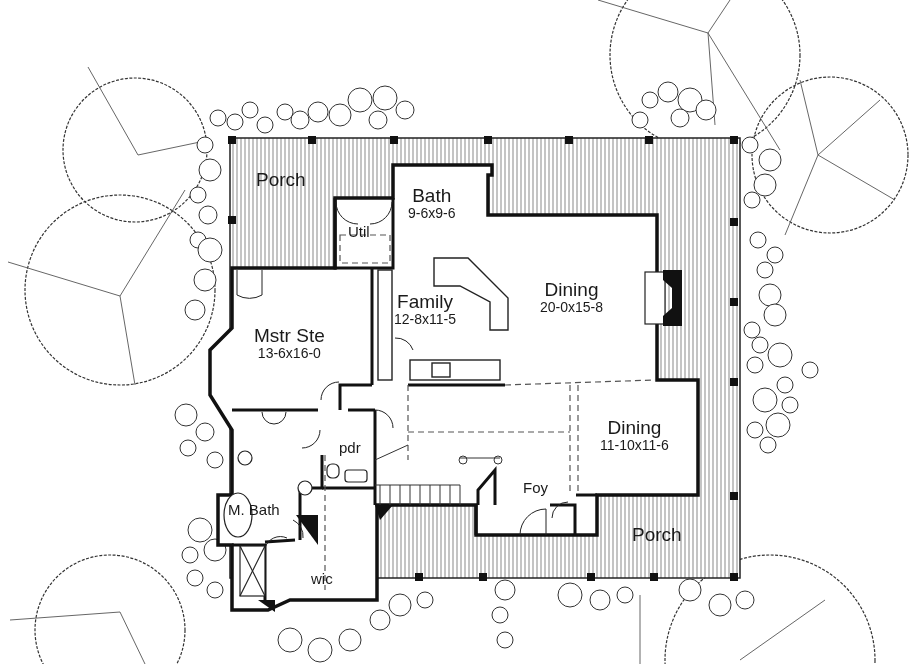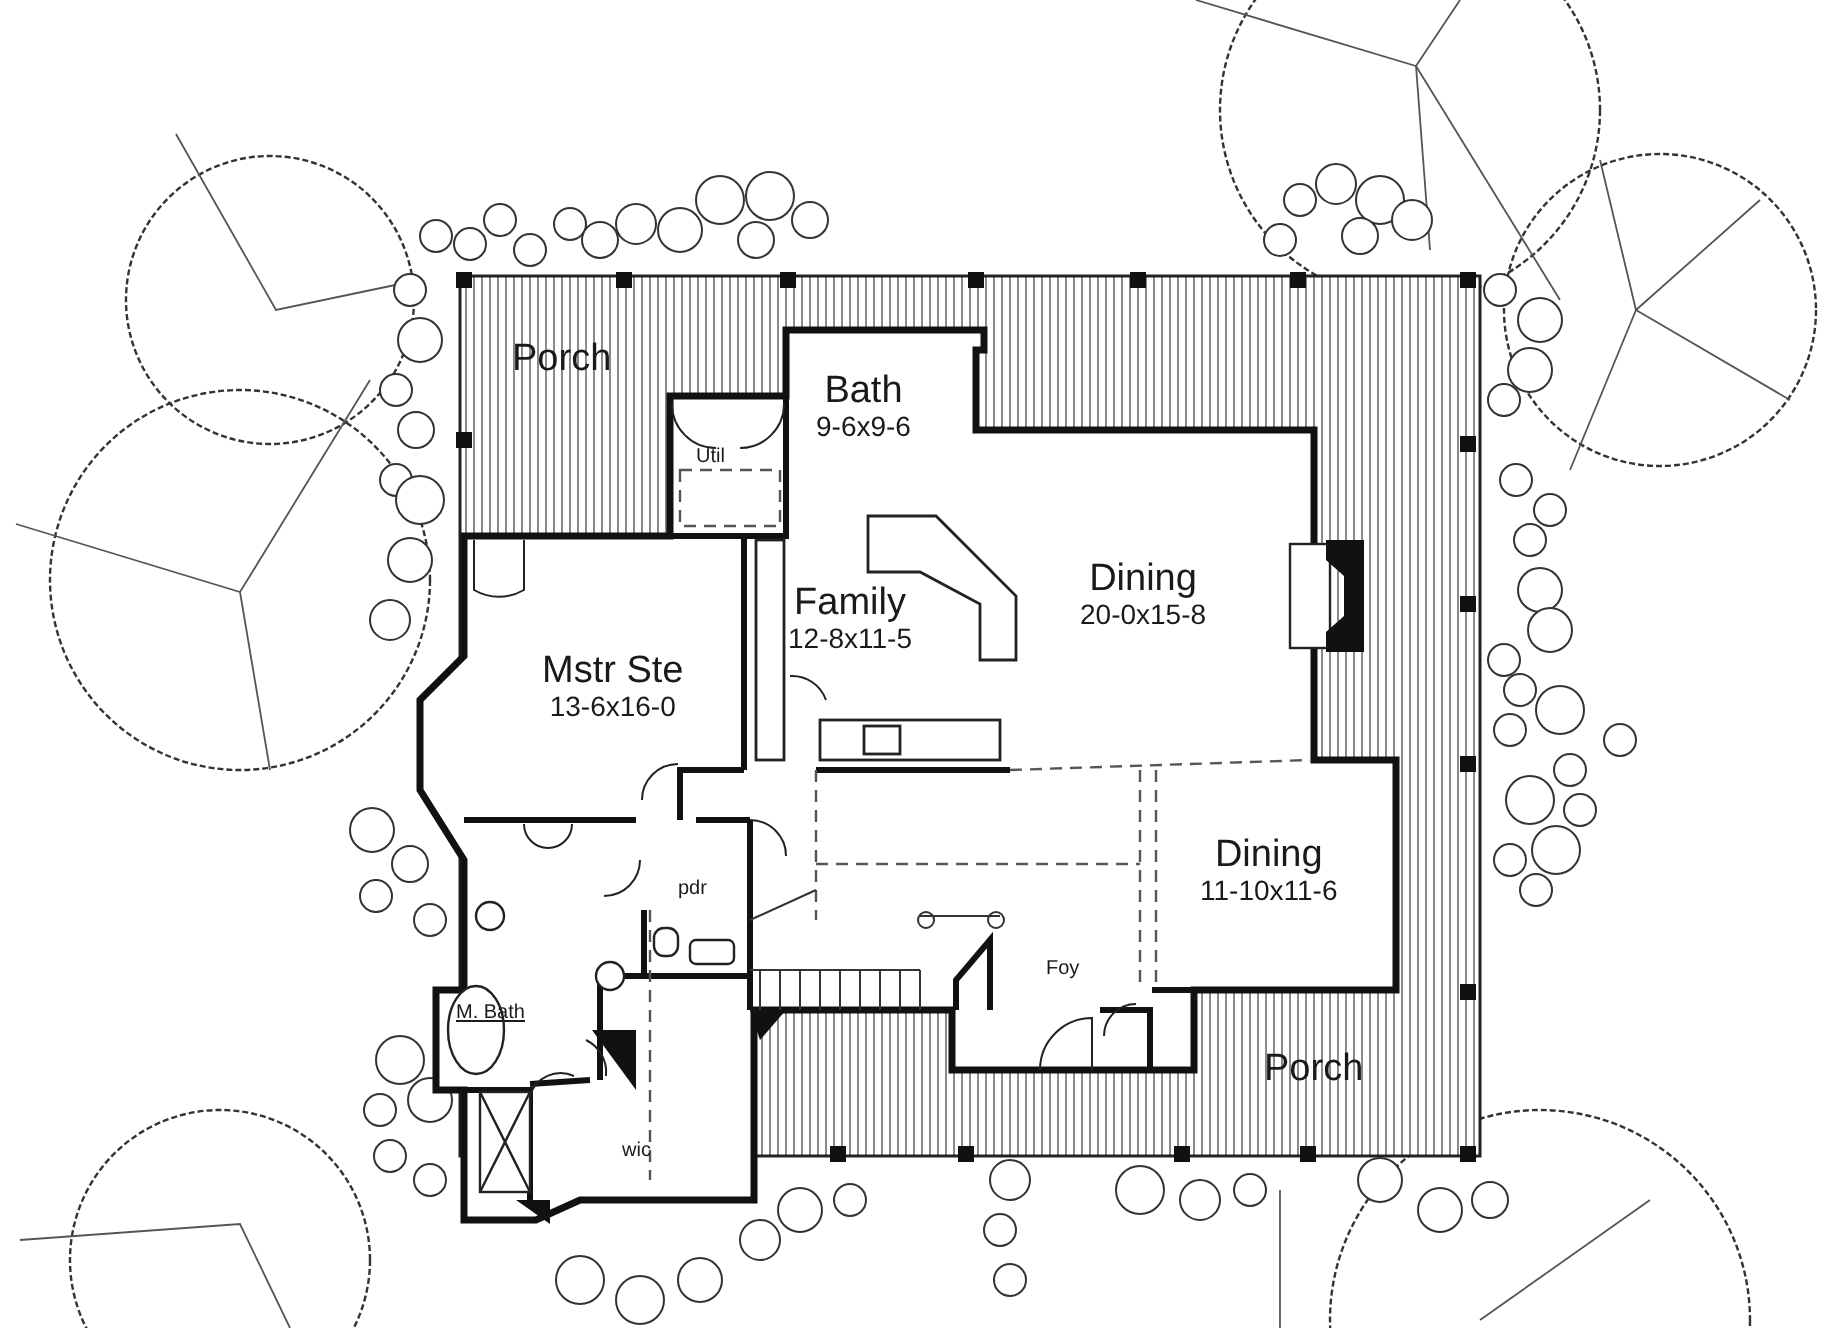--- a/index.html
+++ b/index.html
@@ -1,21 +1,21 @@
 <!DOCTYPE html>
 <html><head>
   <meta charset="utf-8">
   <style>
     html, body { margin: 0; padding: 0; background: #ffffff; }
     body { width: 920px; height: 664px; overflow: hidden; position: relative; font-family: "Liberation Sans", sans-serif; }
     #plan { position: absolute; left: 0; top: 0; width: 920px; height: 664px; }
     .label { position: absolute; color: #1a1a1a; text-align: center; white-space: nowrap; line-height: 1; }
     .room-name { font-size: 19px; display: block; }
     .room-dim { font-size: 14px; display: block; margin-top: 1px; }
-    .small-name { font-size: 10px; }
+    .small-name { font-size: 15px; }
   </style>
 </head>
 <body>
 
 <svg id="plan" viewBox="0 0 920 664" xmlns="http://www.w3.org/2000/svg">
   <defs>
     <pattern id="hatch" width="4" height="10" patternUnits="userSpaceOnUse">
       <rect width="4" height="10" fill="#ffffff"></rect>
       <line x1="1" y1="0" x2="1" y2="10" stroke="#8a8a8a" stroke-width="1"></line>
     </pattern>
@@ -252,32 +252,32 @@
   <span>Util</span>
 </div>
 <div class="label" style="left:394px; top:292px;">
   <span class="room-name">Family</span>
   <span class="room-dim">12-8x11-5</span>
 </div>
 <div class="label" style="left:540px; top:280px;">
   <span class="room-name">Dining</span>
   <span class="room-dim">20-0x15-8</span>
 </div>
-<div class="label" style="left:271px; top:326px;">
+<div class="label" style="left:254px; top:326px;">
   <span class="room-name">Mstr Ste</span>
   <span class="room-dim">13-6x16-0</span>
 </div>
 <div class="label" style="left:600px; top:418px;">
   <span class="room-name">Dining</span>
   <span class="room-dim">11-10x11-6</span>
 </div>
 <div class="label small-name" style="left:327px; top:440px;margin-left:12px;">
   <span>pdr</span>
 </div>
-<div class="label small-name" style="left:228px; top:502px;text-decoration:underline;">
+<div class="label small-name" style="left:228px; top:502px;">
   <span>M. Bath</span>
 </div>
 <div class="label small-name" style="left:523px; top:480px;">
   <span>Foy</span>
 </div>
 <div class="label" style="left:632px; top:525px;">
   <span class="room-name">Porch</span>
 </div>
 <div class="label small-name" style="left:311px; top:571px;">
   <span>wic</span>

